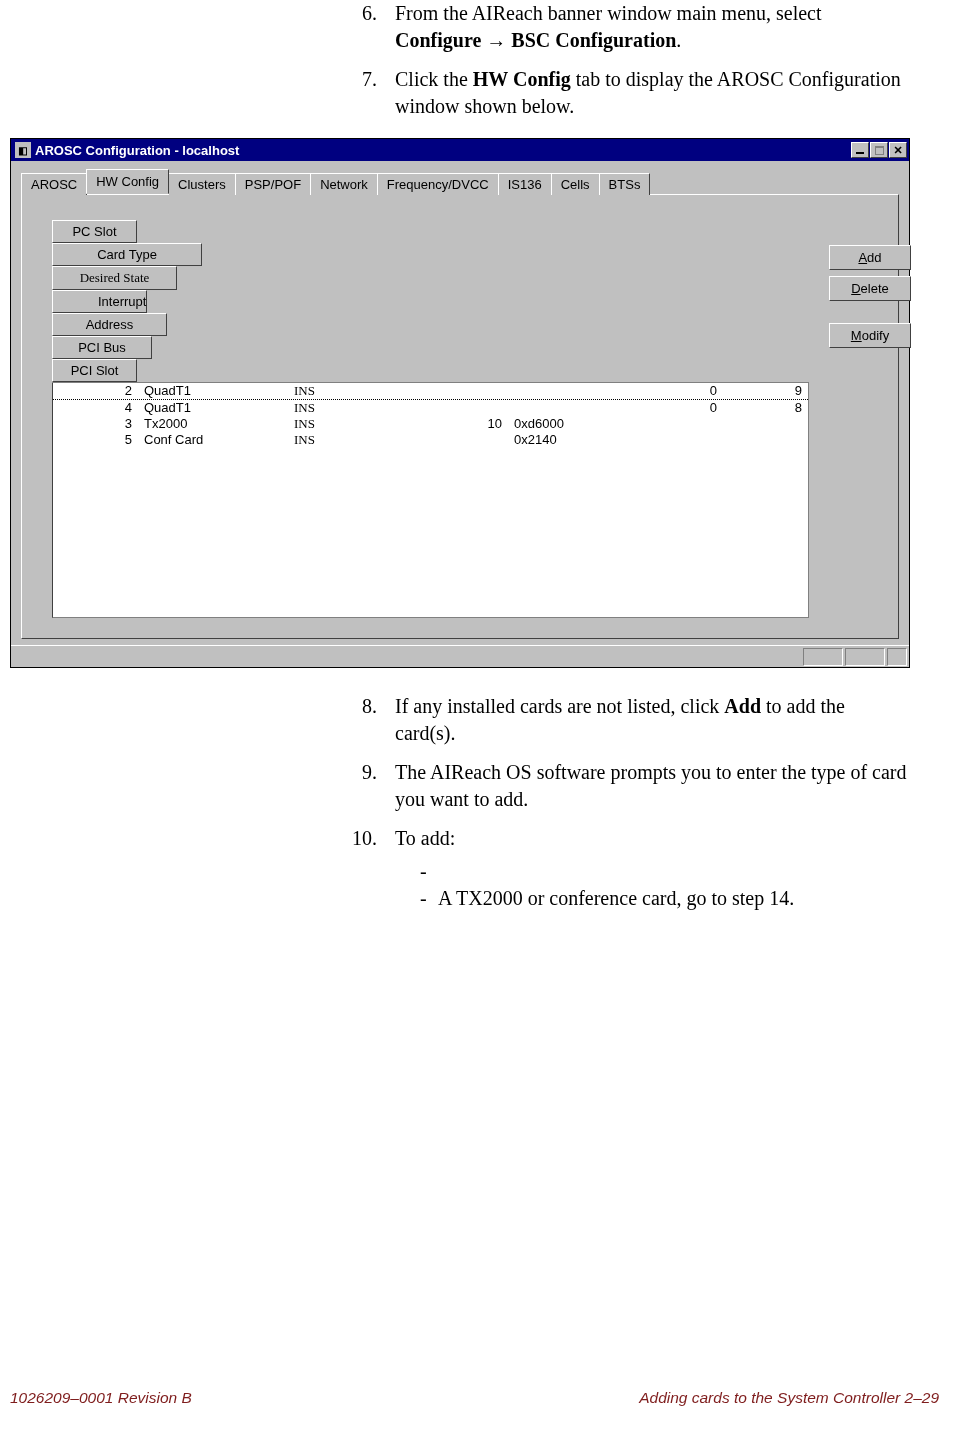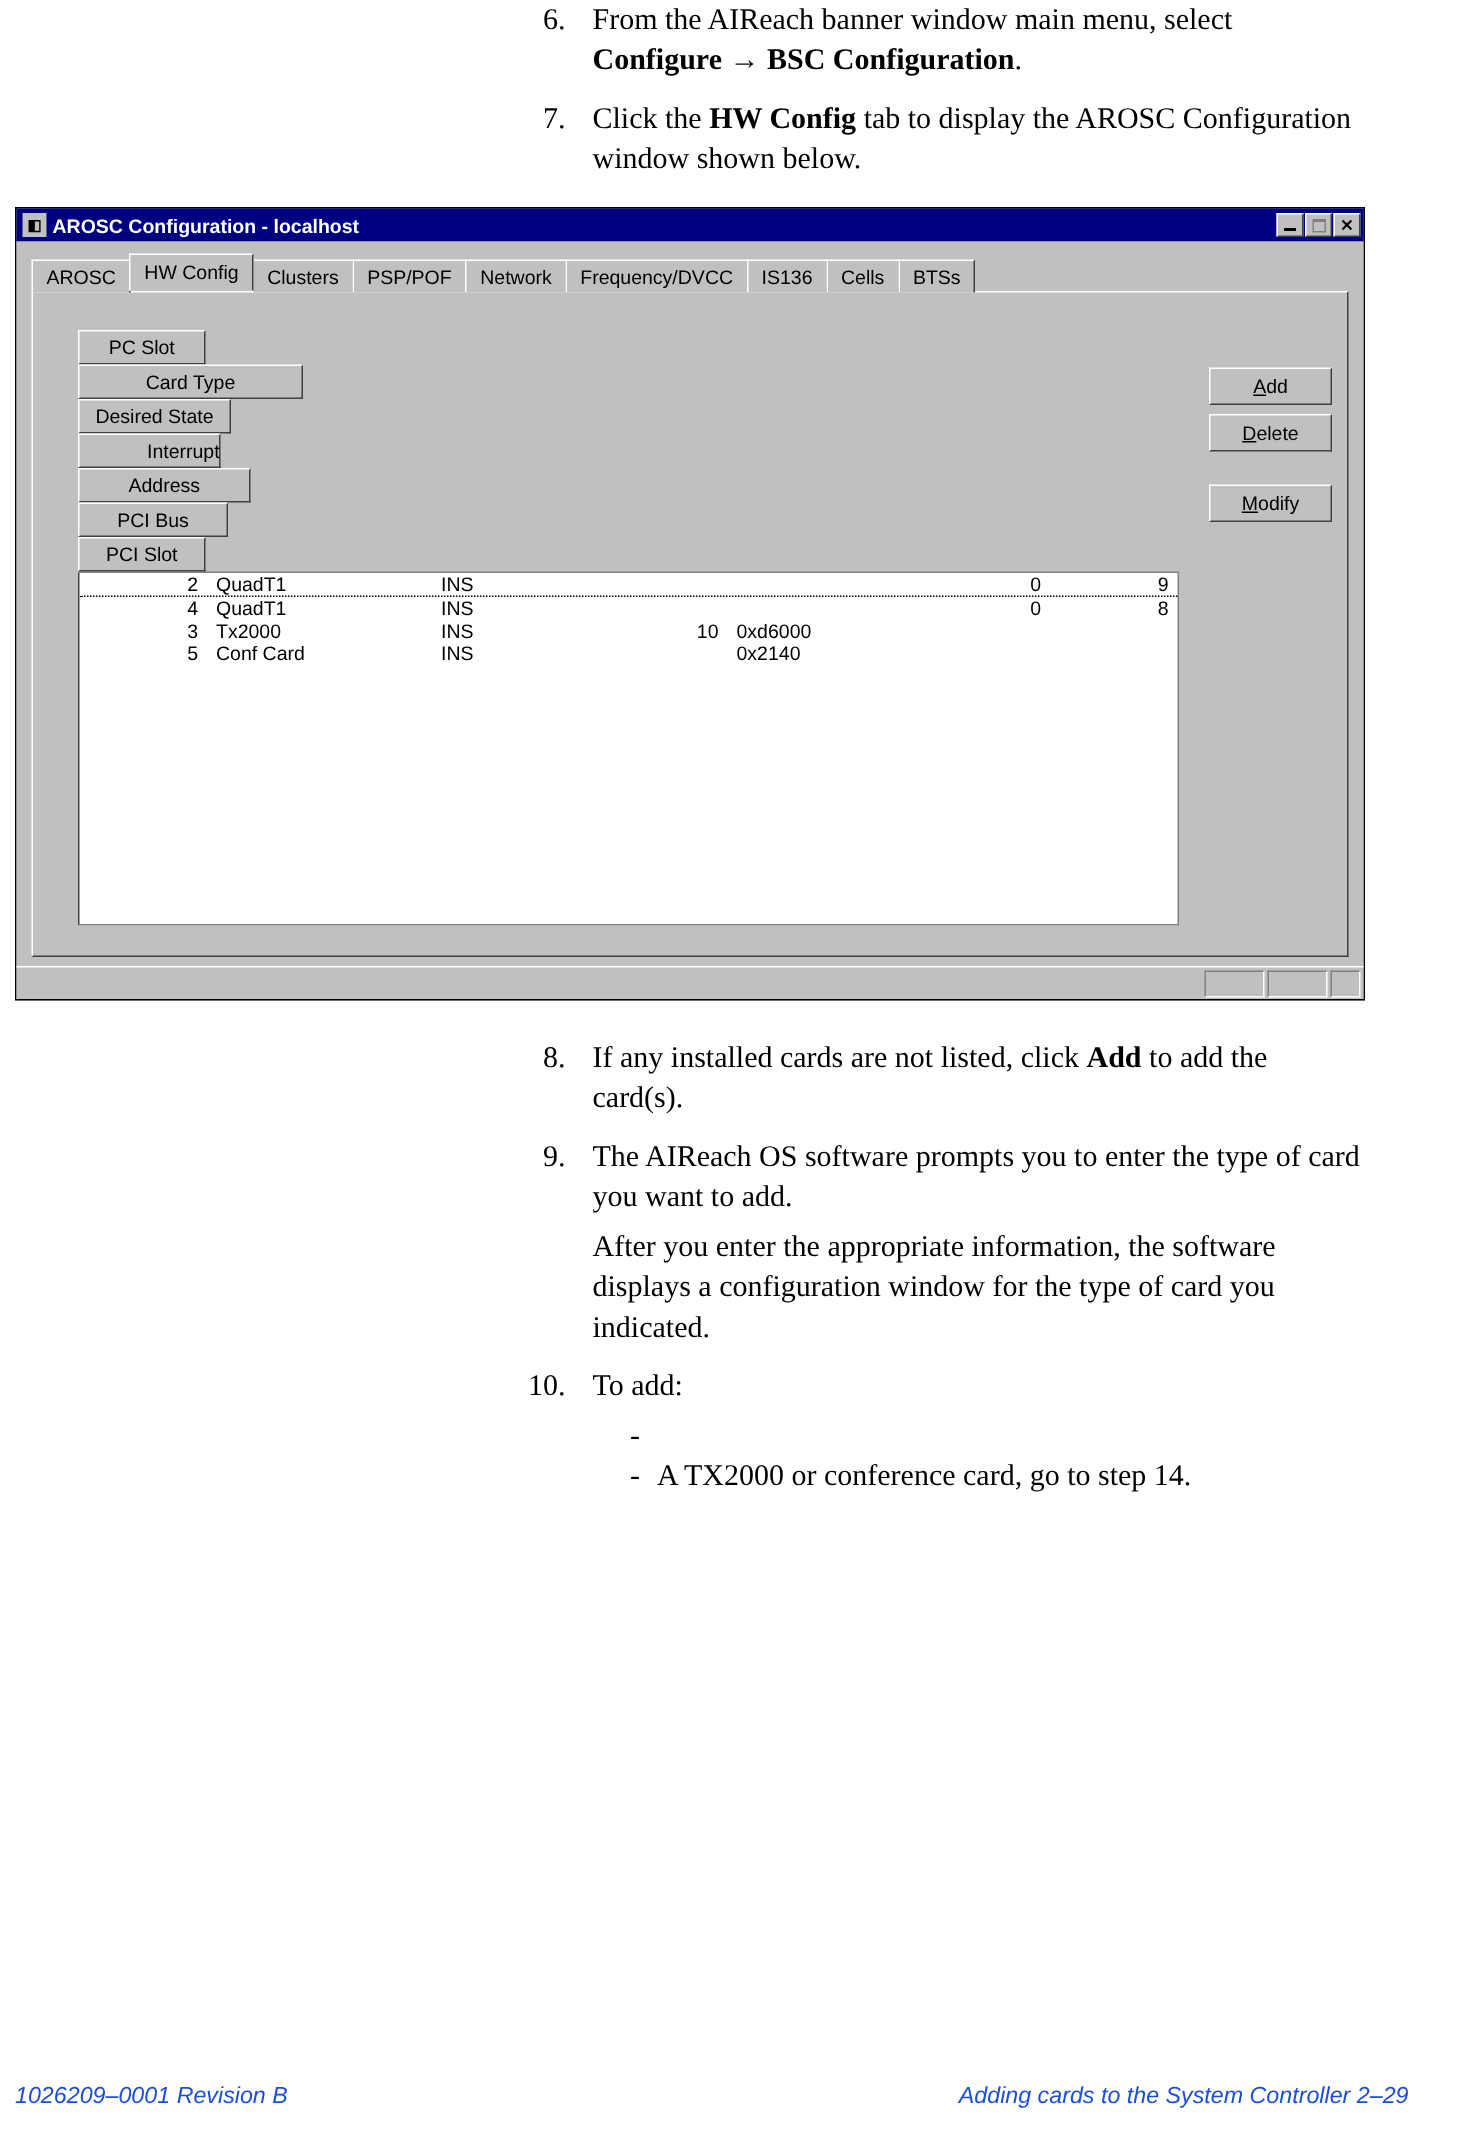--- a/index.html
+++ b/index.html
@@ -143,21 +143,21 @@
     border-left-color:#404040;
     border-top-color:#404040;
     position:relative;
   }
   .dotted-row {
     border-bottom:1px dotted #000;
   }
   .data-row { display:flex; font-size:13px; padding:0 0; }
   .data-cell { padding:0 6px; text-align:right; }
   .data-cell.l { text-align:left; }
-  .c1{width:85px;} .c2{width:150px;} .c3{width:102px;}
+  .c1{width:85px;} .c2{width:150px;} .c3{width:125px;font-family:Liberation Serif, serif;}
   .c4{width:95px;padding-left:45px;} .c5{width:115px;} .c6{width:100px;} .c7{width:85px;}
   .btn-col { width:90px; padding-top:25px; }
   .btn3d {
     display:block;
     width:82px;
     background:#c0c0c0;
     border-top:1px solid #fff;
     border-left:1px solid #fff;
     border-right:1px solid #404040;
     border-bottom:1px solid #404040;
@@ -173,21 +173,21 @@
   .footer {
     position:absolute;
     bottom: 22px;
     left: 10px;
     right: 38px;
     display:flex;
     justify-content:space-between;
     font-style: italic;
     font-family: Arial, Helvetica, sans-serif;
     font-size: 15.5px;
-    color:#1d4ed8;
+    color:#7f1d1d;
   }
 </style>
 </head>
 <body>
 
 <div class="page">
 
   <div class="instructions-top" id="top-steps">
       <div class="step">
         <div class="step-num">6.</div>
@@ -295,21 +295,20 @@
       <div class="step">
         <div class="step-num">8.</div>
         <div class="step-body">
           <p>If any installed cards are not listed, click <b>Add</b> to add the card(s).</p>
         </div>
       </div>
       <div class="step">
         <div class="step-num">9.</div>
         <div class="step-body">
           <p>The AIReach OS software prompts you to enter the type of card you want to add.</p>
-          <p>After you enter the appropriate information, the software displays a configuration window for the type of card you indicated.</p>
         </div>
       </div>
       <div class="step">
         <div class="step-num">10.</div>
         <div class="step-body">
           <p>To add:</p>
           <div class="sub">
             <div class="sub-item">
               <div class="sub-mark">-</div>
             </div>

